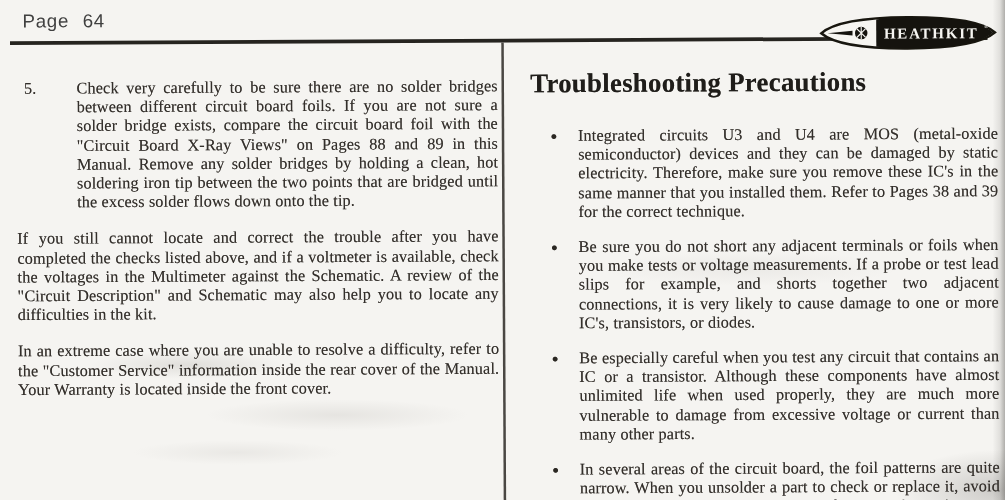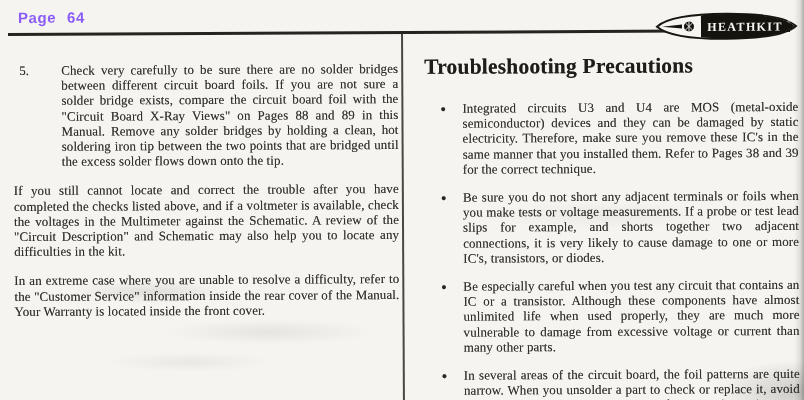--- a/index.html
+++ b/index.html
@@ -13,21 +13,21 @@
       radial-gradient(ellipse 120px 14px at 190px 362px, rgba(150,146,140,0.12), transparent 70%),
       radial-gradient(ellipse 170px 20px at 600px 215px, rgba(150,146,140,0.10), transparent 70%),
       radial-gradient(ellipse 120px 46px at 800px 392px, rgba(95,92,88,0.28), transparent 70%);
     font-family:"Liberation Serif","DejaVu Serif",serif;
     color:#33302c;
   }
   .scan{position:absolute;inset:0;transform:rotate(-0.3deg);transform-origin:400px 30px;}
   .page-num{
     position:absolute;left:18px;top:7px;
     font-family:"Liberation Sans","DejaVu Sans",sans-serif;
-    font-size:15px;font-weight:700;letter-spacing:0.6px;color:#8b5cf6;
+    font-size:15px;font-weight:400;letter-spacing:0.6px;color:#404040;
     word-spacing:6px;
   }
   .rule{position:absolute;left:8px;top:31px;width:782px;height:3px;background:#262420;}
   .logo{position:absolute;left:655px;top:13px;width:143px;height:30px;}
   .divider{position:absolute;left:401px;top:34px;width:2px;height:366px;background:#4a4743;}
   .col-left{position:absolute;left:13px;top:61px;width:385px;}
   .col-right{position:absolute;left:424px;top:55px;width:374px;}
   .bodytext{
     font-size:13px;line-height:15.2px;text-align:justify;
     letter-spacing:0.1px;color:#332f2b;

